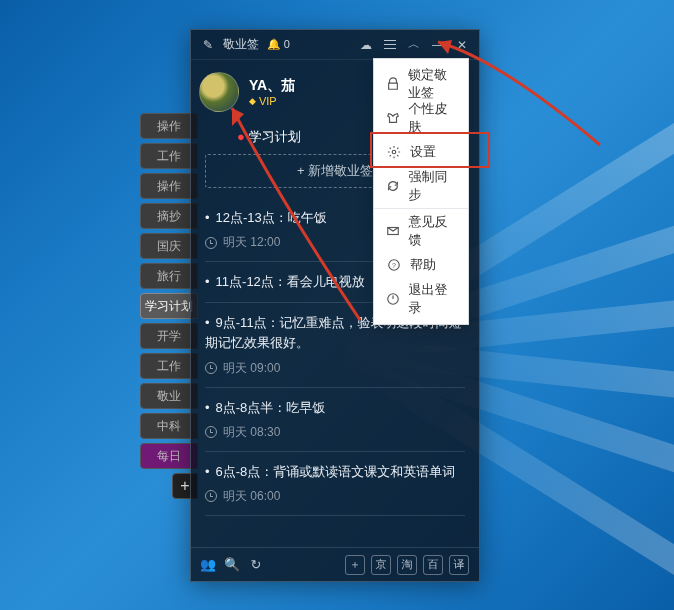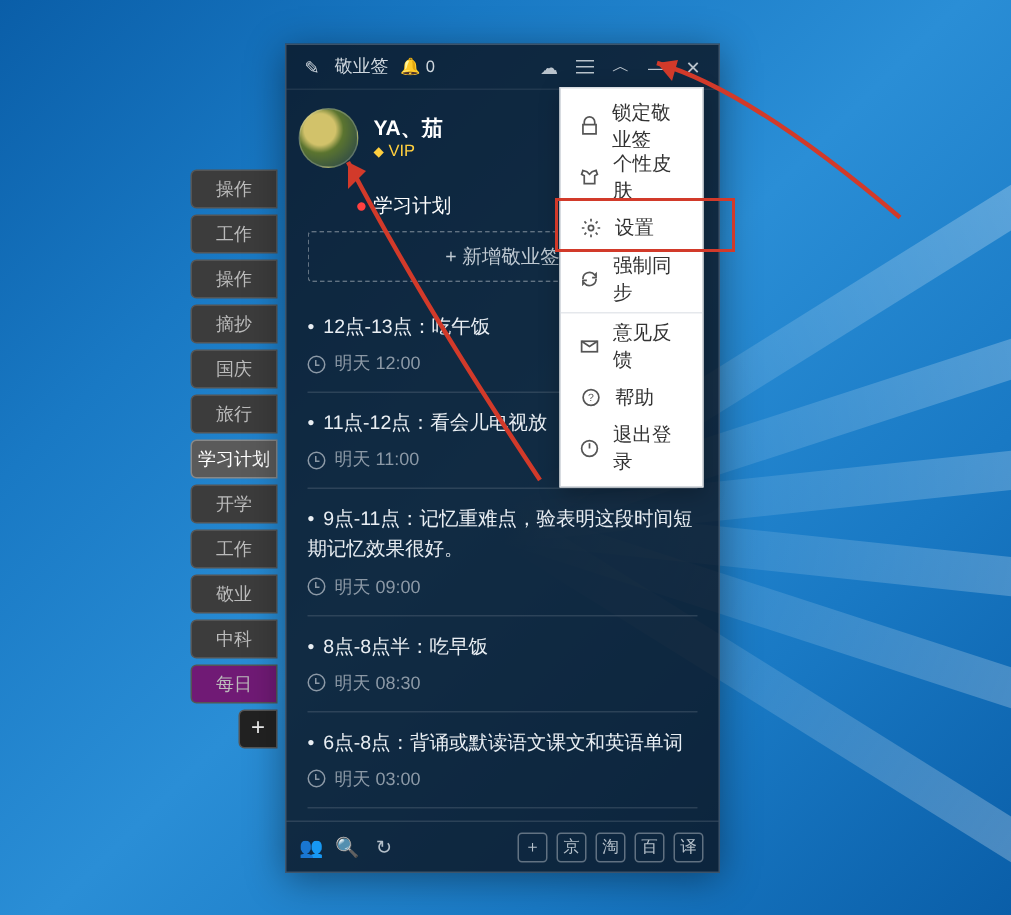--- a/index.html
+++ b/index.html
@@ -11,21 +11,21 @@
   }
   
   .rays { position:absolute; inset:0; pointer-events:none; }
   .ray { position:absolute; left:50%; top:55%; width:900px; height:26px;
     background: linear-gradient(90deg, rgba(255,255,255,0) 0%, rgba(255,255,255,0.28) 48%, rgba(255,255,255,0) 100%);
     transform-origin: 0 50%; }
   .r1{transform:rotate(-32deg);} .r2{transform:rotate(-18deg);} .r3{transform:rotate(-6deg);}
   .r4{transform:rotate(6deg);} .r5{transform:rotate(18deg);} .r6{transform:rotate(32deg);}
 
   
-  .side-tags { position:absolute; left:127px; top:113px; }
+  .side-tags { position:absolute; left:140px; top:113px; }
   .tag { width:58px; height:26px; background:#3c3c3c; color:#bbb; font-size:12px;
     border-radius:4px 0 0 4px; display:flex; align-items:center; justify-content:center;
     margin-bottom:4px; border:1px solid #555; }
   .tag.active { background:#5a5a5a; color:#fff; border:1px solid #888; }
   .tag.blank { background:#701a75; }
   .tag.plus { background:#222; color:#eee; font-size:16px; width:26px; margin-left:32px; }
 
   
   .window { position:absolute; left:190px; top:29px; width:290px; height:553px;
     background: rgba(10,15,25,0.78); border:1px solid rgba(120,140,160,0.45);
@@ -152,44 +152,40 @@
   <div class="items">
     <div class="item">
       <div class="title">12点-13点：吃午饭</div>
       <div class="meta">
           <span class="clock-ico"></span>
           <span>明天 12:00</span>
         </div>
     </div>
     <div class="item">
       <div class="title">11点-12点：看会儿电视放</div>
-      <div class="meta">
-          <span class="clock-ico"></span>
-          <span>明天 11:00</span>
-        </div>
     </div>
     <div class="item">
       <div class="title">9点-11点：记忆重难点，验表明这段时间短期记忆效果很好。</div>
       <div class="meta">
           <span class="clock-ico"></span>
           <span>明天 09:00</span>
         </div>
     </div>
     <div class="item">
       <div class="title">8点-8点半：吃早饭</div>
       <div class="meta">
           <span class="clock-ico"></span>
           <span>明天 08:30</span>
         </div>
     </div>
     <div class="item">
       <div class="title">6点-8点：背诵或默读语文课文和英语单词</div>
       <div class="meta">
           <span class="clock-ico"></span>
-          <span>明天 03:00</span>
+          <span>明天 06:00</span>
         </div>
     </div>
     <div class="item last">
       
     </div>
   </div>
 
   <div class="bottombar">
     <div class="bb-left">
       <span class="tb-ico">👥</span>

